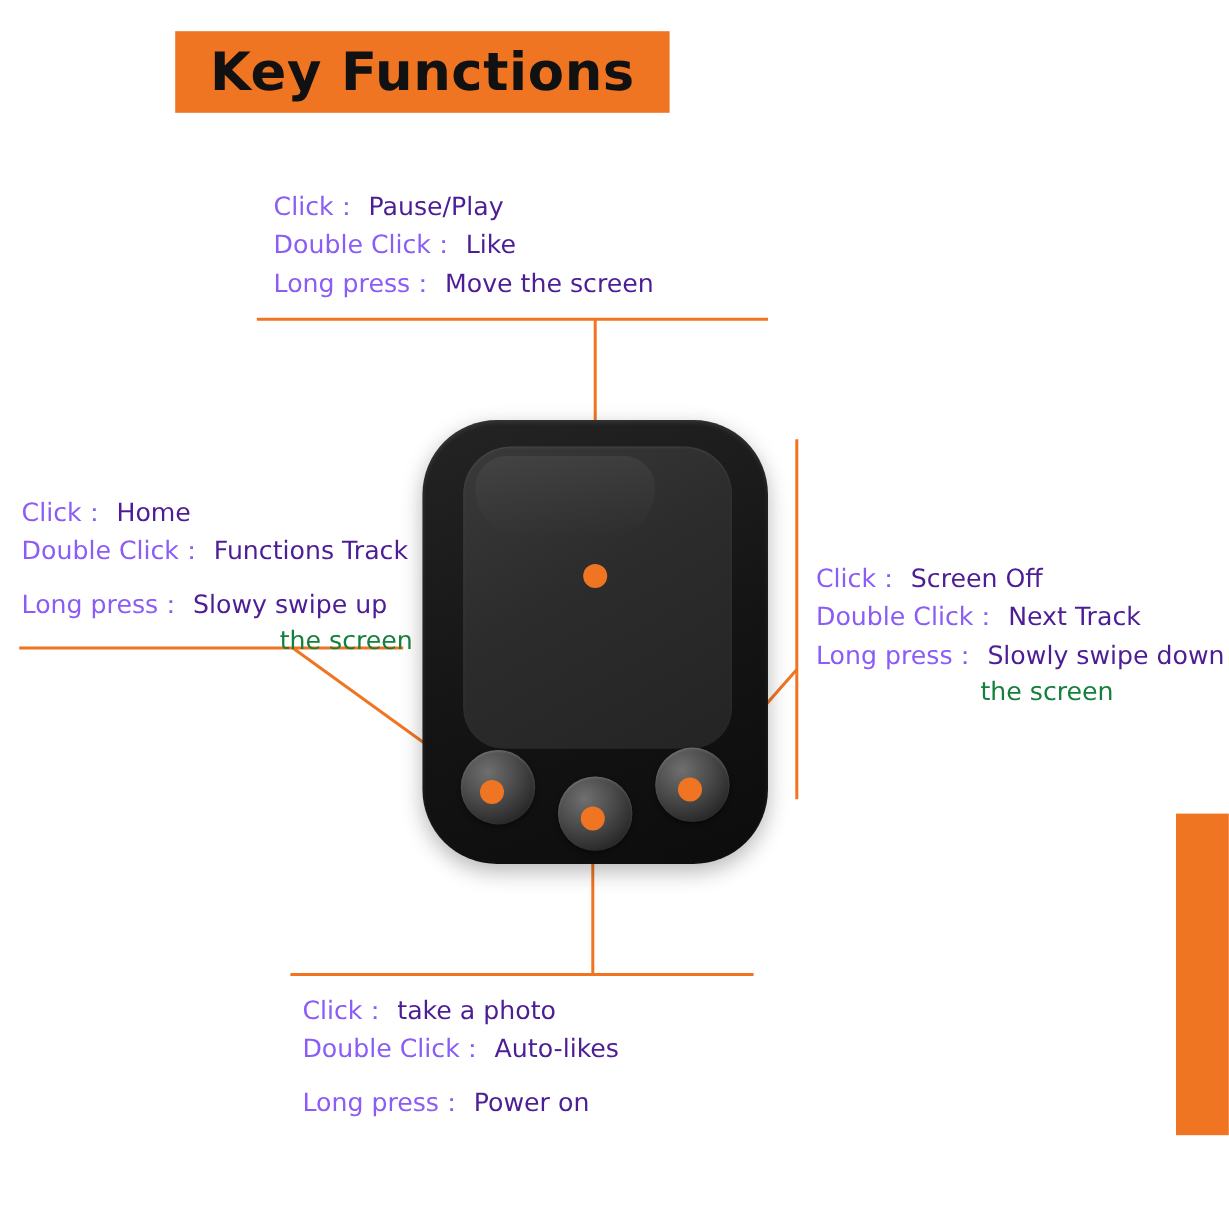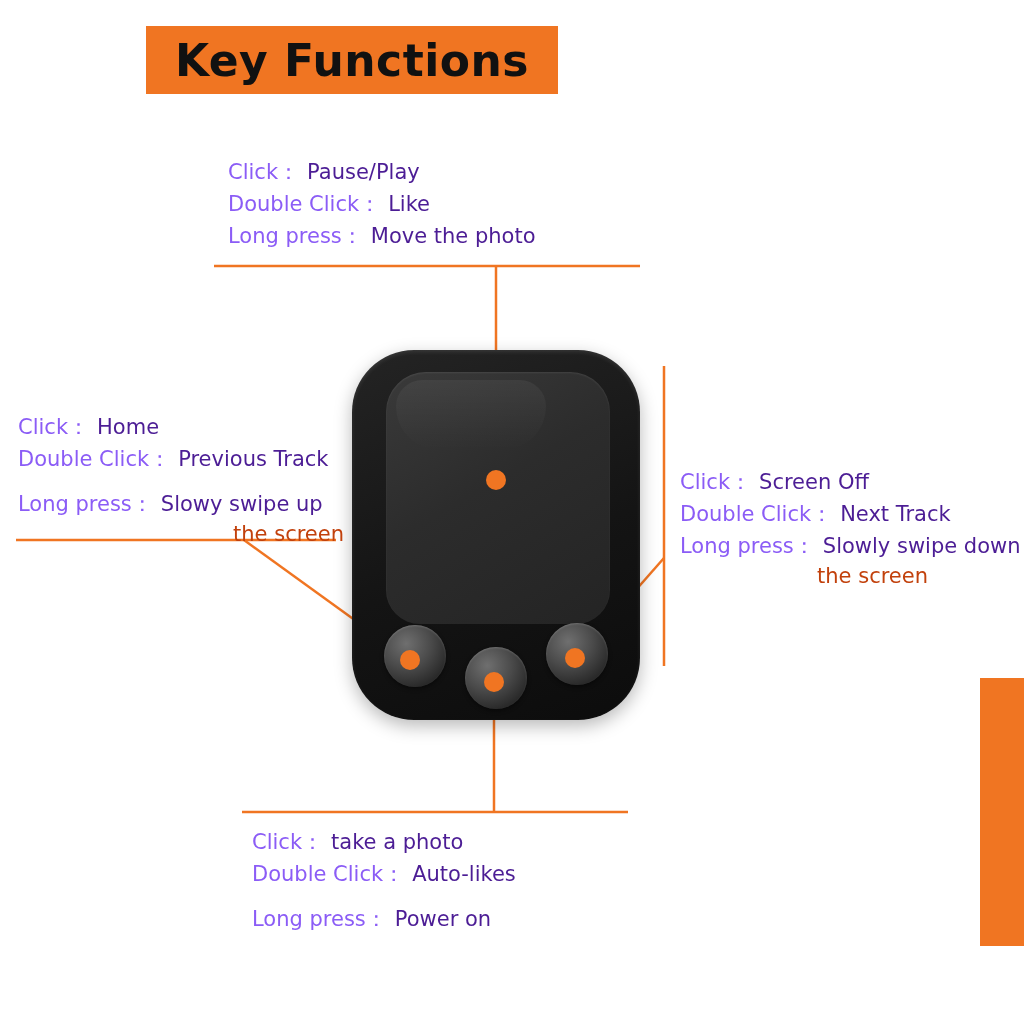--- a/index.html
+++ b/index.html
@@ -127,21 +127,21 @@
   .callout .lbl {
     color: #8b5cf6;
     font-size: 21px;
   }
   .callout .val {
     color: #4c1d95;
     font-size: 21px;
     margin-left: 8px;
   }
   .callout .cont {
-    color: #c2410c;
+    color: #15803d;
     font-size: 21px;
     display: block;
     white-space: nowrap;
   }
 
   .co-top    { left: 228px; top: 158px; }
   .co-left   { left: 18px;  top: 400px; }
   .co-right  { left: 680px; top: 468px; }
   .co-bottom { left: 252px; top: 815px; }
 
@@ -195,32 +195,32 @@
   <div class="line">
     <span class="lbl">Click：</span>
     <span class="val">Pause/Play</span>
   </div>
   <div class="line">
     <span class="lbl">Double Click：</span>
     <span class="val">Like</span>
   </div>
   <div class="line">
     <span class="lbl">Long press：</span>
-    <span class="val">Move the photo</span>
+    <span class="val">Move the screen</span>
   </div>
 </div>
 
 <div class="callout co-left">
   <div class="line">
     <span class="lbl">Click：</span>
     <span class="val nudge">Home</span>
   </div>
   <div class="line">
     <span class="lbl">Double Click：</span>
-    <span class="val">Previous Track</span>
+    <span class="val">Functions Track</span>
   </div>
   <div class="line">
     <span class="lbl">Long press：</span>
     <span class="val nudge">Slowy swipe up</span>
   </div>
   <span class="cont indent-left">the screen</span>
 </div>
 
 <div class="callout co-right">
   <div class="line">

